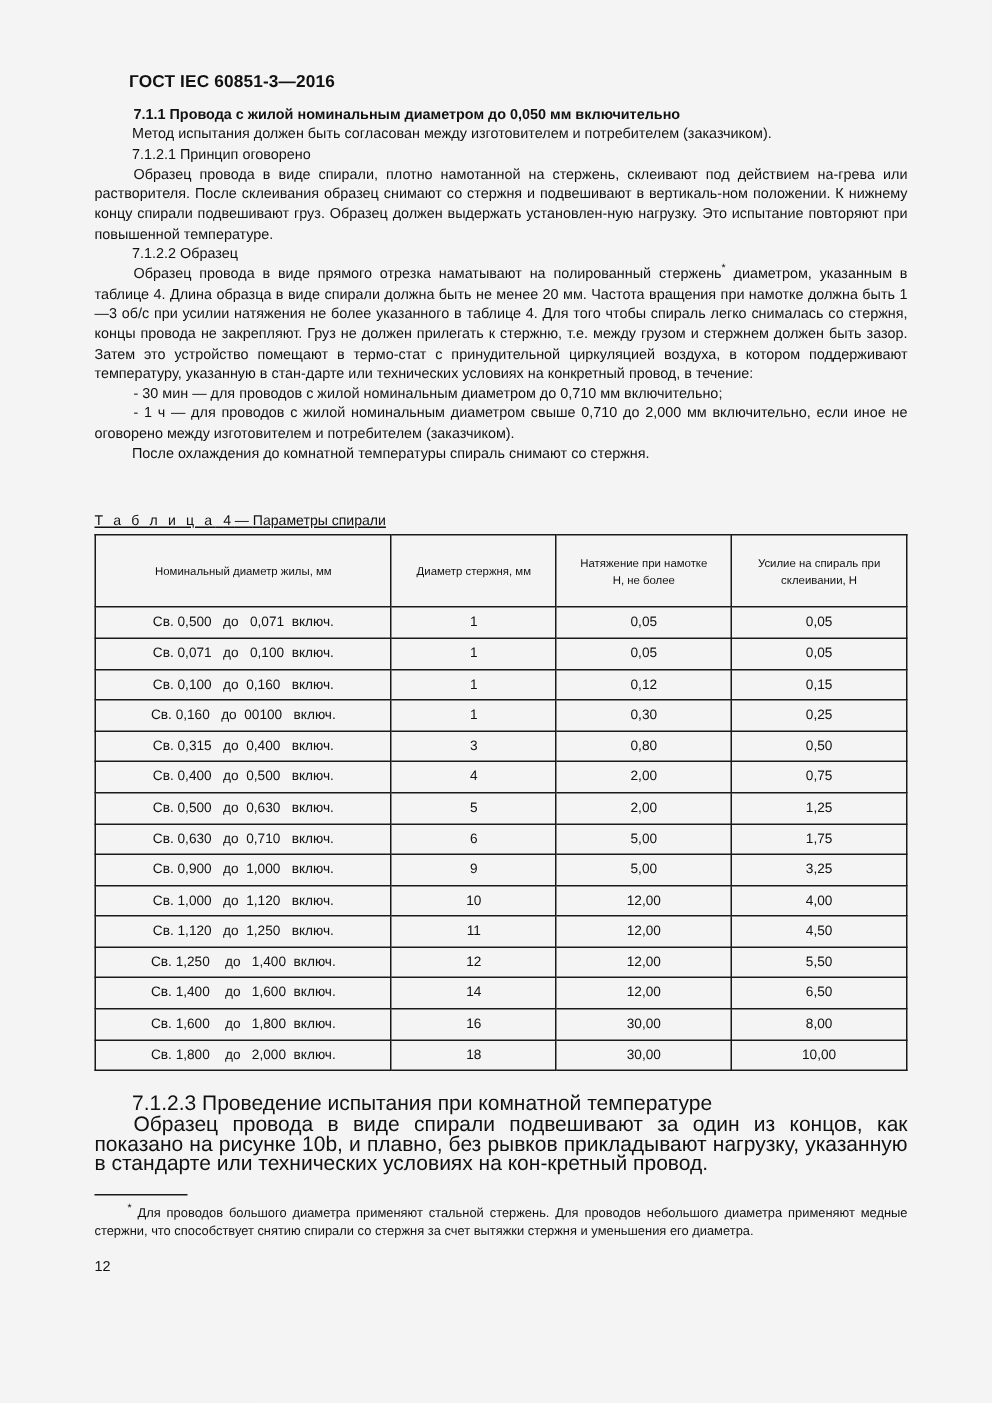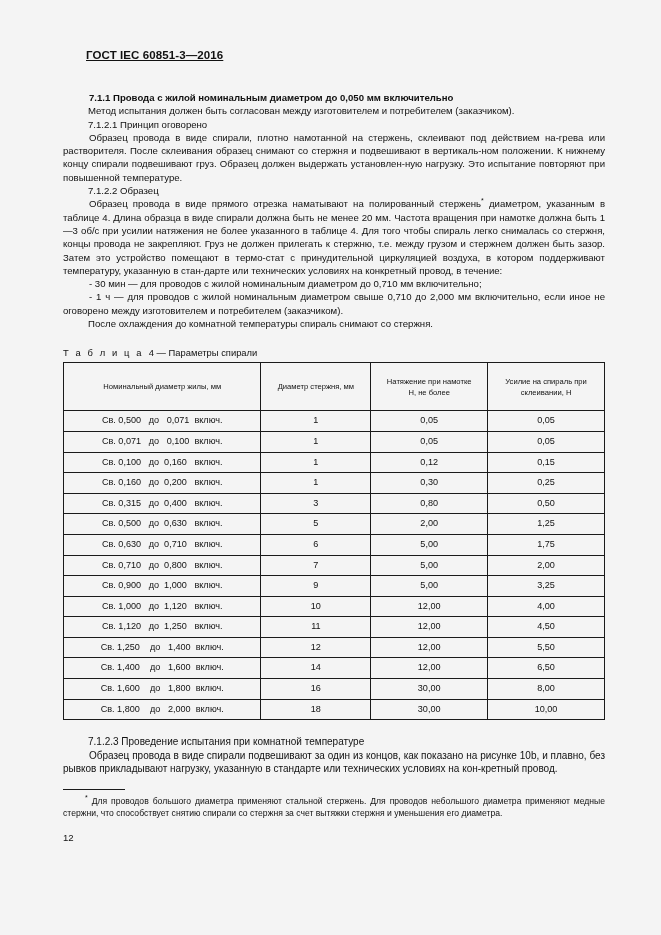--- a/index.html
+++ b/index.html
@@ -25,24 +25,23 @@
     top: 0;
     width: 542px;
   }
   .header-title {
     font-size: 11.5px;
     font-weight: bold;
     letter-spacing: 0.1px;
     padding-top: 49px;
     padding-left: 23px;
     margin: 0;
-    text-decoration: underline;
   }
   .body-block {
-    margin-top: 30px;
+    margin-top: 9px;
     font-size: 9.6px;
     line-height: 13.3px;
     text-align: justify;
   }
   p {
     margin: 0;
   }
   .bold {
     font-weight: bold;
   }
@@ -54,23 +53,24 @@
   }
   .no-just {
     text-align: left;
   }
   sup.fn {
     font-size: 7px;
     vertical-align: super;
     line-height: 0;
   }
   .table-caption {
-    margin-top: 17px;
+    margin-top: 32px;
     font-size: 9.4px;
     letter-spacing: 0;
+    text-decoration: underline;
   }
   .table-caption .sp {
     letter-spacing: 2.1px;
   }
   table.params {
     margin-top: 4px;
     border-collapse: collapse;
     width: 100%;
     table-layout: fixed;
     font-size: 9.1px;
@@ -98,21 +98,21 @@
     padding-left: 9px;
     white-space: pre;
   }
   col.c1 { width: 36.5%; }
   col.c2 { width: 20.3%; }
   col.c3 { width: 21.6%; }
   col.c4 { width: 21.6%; }
 
   .after-table {
     margin-top: 15px;
-    font-size: 10px;
+    font-size: 14px;
     line-height: 13.3px;
     text-align: justify;
   }
   .footnote-rule {
     margin-top: 14px;
     width: 62px;
     height: 0;
     border-top: 1px solid #1a1a1a;
   }
   .footnote {
@@ -179,50 +179,50 @@
             <td>0,05</td>
             <td>0,05</td>
           </tr>
           <tr>
             <td class="range">Св. 0,100   до  0,160   включ.</td>
             <td>1</td>
             <td>0,12</td>
             <td>0,15</td>
           </tr>
           <tr>
-            <td class="range">Св. 0,160   до  0,200   включ.</td>
+            <td class="range">Св. 0,160   до  00100   включ.</td>
             <td>1</td>
             <td>0,30</td>
             <td>0,25</td>
           </tr>
           <tr>
             <td class="range">Св. 0,315   до  0,400   включ.</td>
             <td>3</td>
             <td>0,80</td>
             <td>0,50</td>
           </tr>
           <tr>
+            <td class="range">Св. 0,400   до  0,500   включ.</td>
+            <td>4</td>
+            <td>2,00</td>
+            <td>0,75</td>
+          </tr>
+          <tr>
             <td class="range">Св. 0,500   до  0,630   включ.</td>
             <td>5</td>
             <td>2,00</td>
             <td>1,25</td>
           </tr>
           <tr>
             <td class="range">Св. 0,630   до  0,710   включ.</td>
             <td>6</td>
             <td>5,00</td>
             <td>1,75</td>
           </tr>
           <tr>
-            <td class="range">Св. 0,710   до  0,800   включ.</td>
-            <td>7</td>
-            <td>5,00</td>
-            <td>2,00</td>
-          </tr>
-          <tr>
             <td class="range">Св. 0,900   до  1,000   включ.</td>
             <td>9</td>
             <td>5,00</td>
             <td>3,25</td>
           </tr>
           <tr>
             <td class="range">Св. 1,000   до  1,120   включ.</td>
             <td>10</td>
             <td>12,00</td>
             <td>4,00</td>

